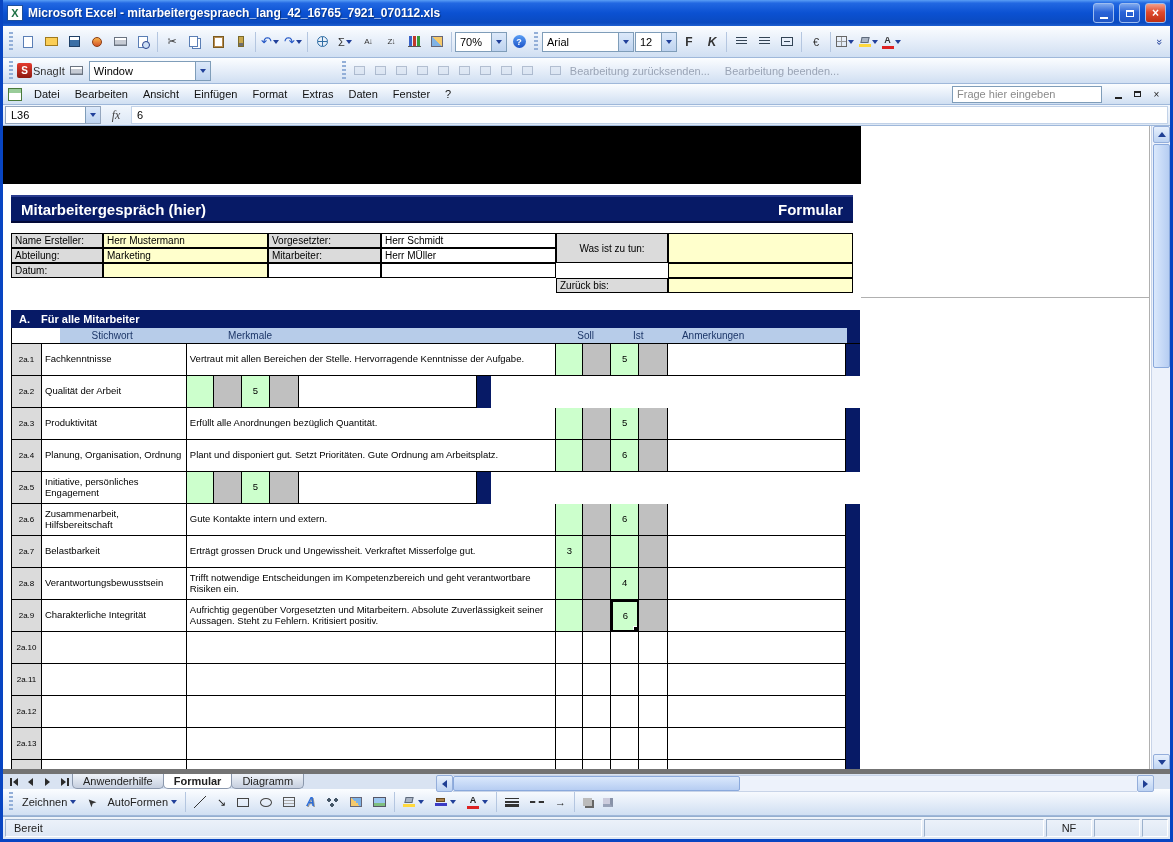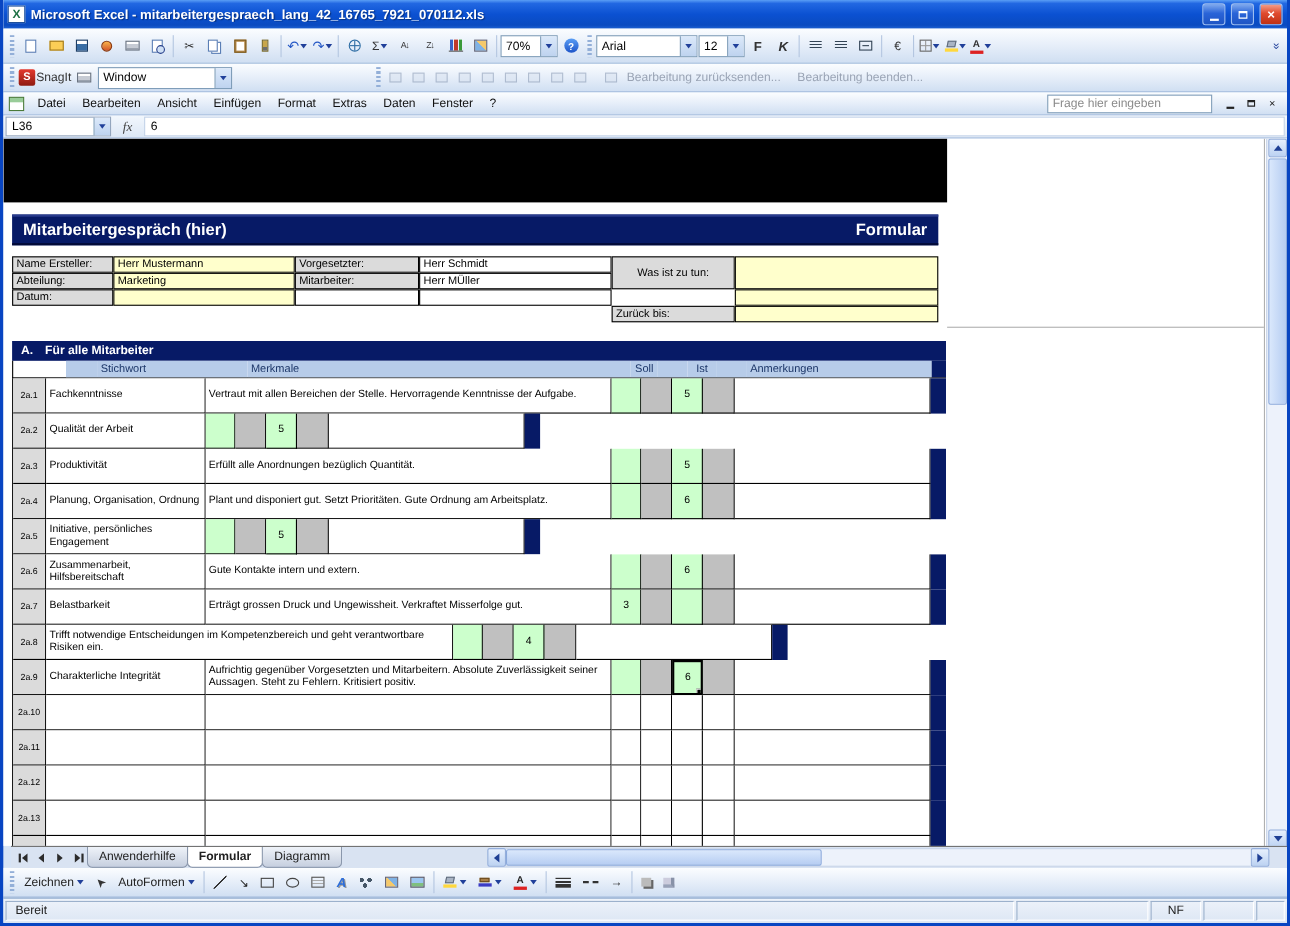--- a/index.html
+++ b/index.html
@@ -143,21 +143,21 @@
   
   .vscroll{ position:absolute; right:0; top:0; width:19px; height:646px; background:#EDF2FB; border-left:1px solid #C8D4E8; }
   .sbtn{ position:absolute; left:1px; width:17px; height:17px; border:1px solid #94AEDB; border-radius:2px;
     background:linear-gradient(180deg,#E7F0FD,#BCD2F2); display:flex; align-items:center; justify-content:center; }
   .tri-u{ width:0;height:0;border-left:4px solid transparent;border-right:4px solid transparent;border-bottom:5px solid #1F3F94; }
   .tri-dn{ width:0;height:0;border-left:4px solid transparent;border-right:4px solid transparent;border-top:5px solid #1F3F94; }
   .vthumb{ position:absolute; left:1px; top:18px; width:17px; height:224px; border:1px solid #8AA9DC; border-radius:2px;
     background:linear-gradient(90deg,#DAE8FC,#B6CDF2); }
 
   
-  .tabbar{ height:20px; flex:0 0 20px; background:#D9E3F2; display:flex; align-items:stretch; position:relative; border-top:1px solid #737373;margin-left:7px; }
+  .tabbar{ height:20px; flex:0 0 20px; background:#D9E3F2; display:flex; align-items:stretch; position:relative; border-top:5px solid #737373; }
   .tnav{ display:flex; align-items:center; margin-left:2px; }
   .navbtn{ width:17px; height:16px; display:flex; align-items:center; justify-content:center; gap:1px; }
   .tri-l{ width:0;height:0;border-top:4px solid transparent;border-bottom:4px solid transparent;border-right:5px solid #2B2B2B; }
   .tri-r{ width:0;height:0;border-top:4px solid transparent;border-bottom:4px solid transparent;border-left:5px solid #2B2B2B; }
   .nbar{ width:2px; height:8px; background:#2B2B2B; }
   .tab{ padding:0 10px; font-size:11px; display:flex; align-items:center; background:linear-gradient(180deg,#EFF3F9,#C6CFDF);
     border:1px solid #8A97AC; border-top:none; border-radius:0 0 5px 5px; margin-left:-1px; color:#222; }
   .tab.active{ background:#fff; font-weight:bold; z-index:2; }
   .hscroll{ position:absolute; left:433px; top:1px; right:16px; height:17px; display:flex; }
   .harrow{ width:17px; height:17px; border:1px solid #94AEDB; border-radius:2px; background:linear-gradient(180deg,#E7F0FD,#BCD2F2);
@@ -538,20 +538,21 @@
     <div class="c mk">Erträgt grossen Druck und Ungewissheit. Verkraftet Misserfolge gut.</div>
     <div class="c so">3</div>
     <div class="c g1"></div>
     <div class="c is"></div>
     <div class="c g2"></div>
     <div class="c an"></div>
     <div class="c nv"></div>
   </div>
           <div class="row">
     <div class="c nr">2a.8</div>
+    <div class="c st">Verantwortungsbewusstsein</div>
     <div class="c mk">Trifft notwendige Entscheidungen im Kompetenzbereich und geht verantwortbare Risiken ein.</div>
     <div class="c so"></div>
     <div class="c g1"></div>
     <div class="c is">4</div>
     <div class="c g2"></div>
     <div class="c an"></div>
     <div class="c nv"></div>
   </div>
           <div class="row">
     <div class="c nr">2a.9</div>

